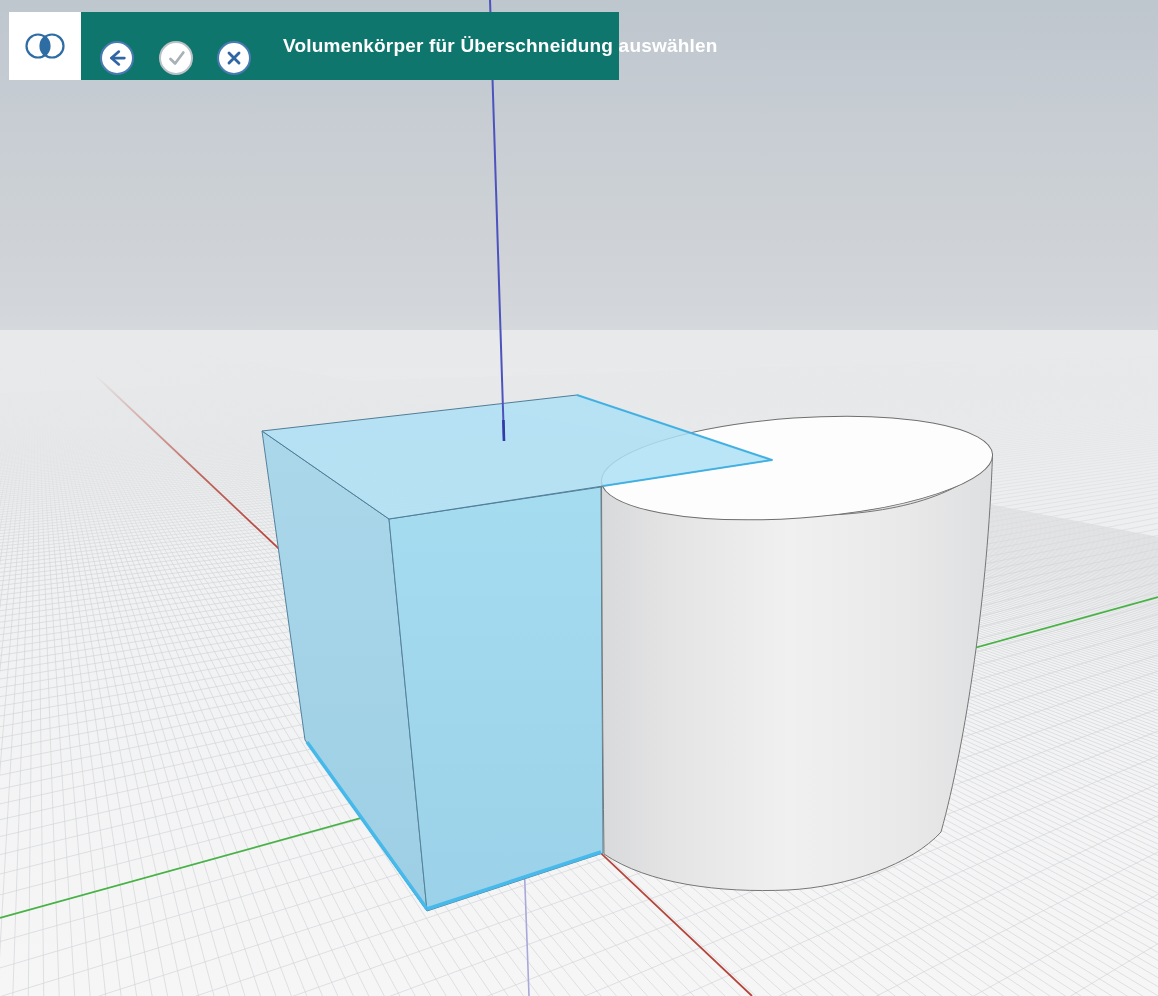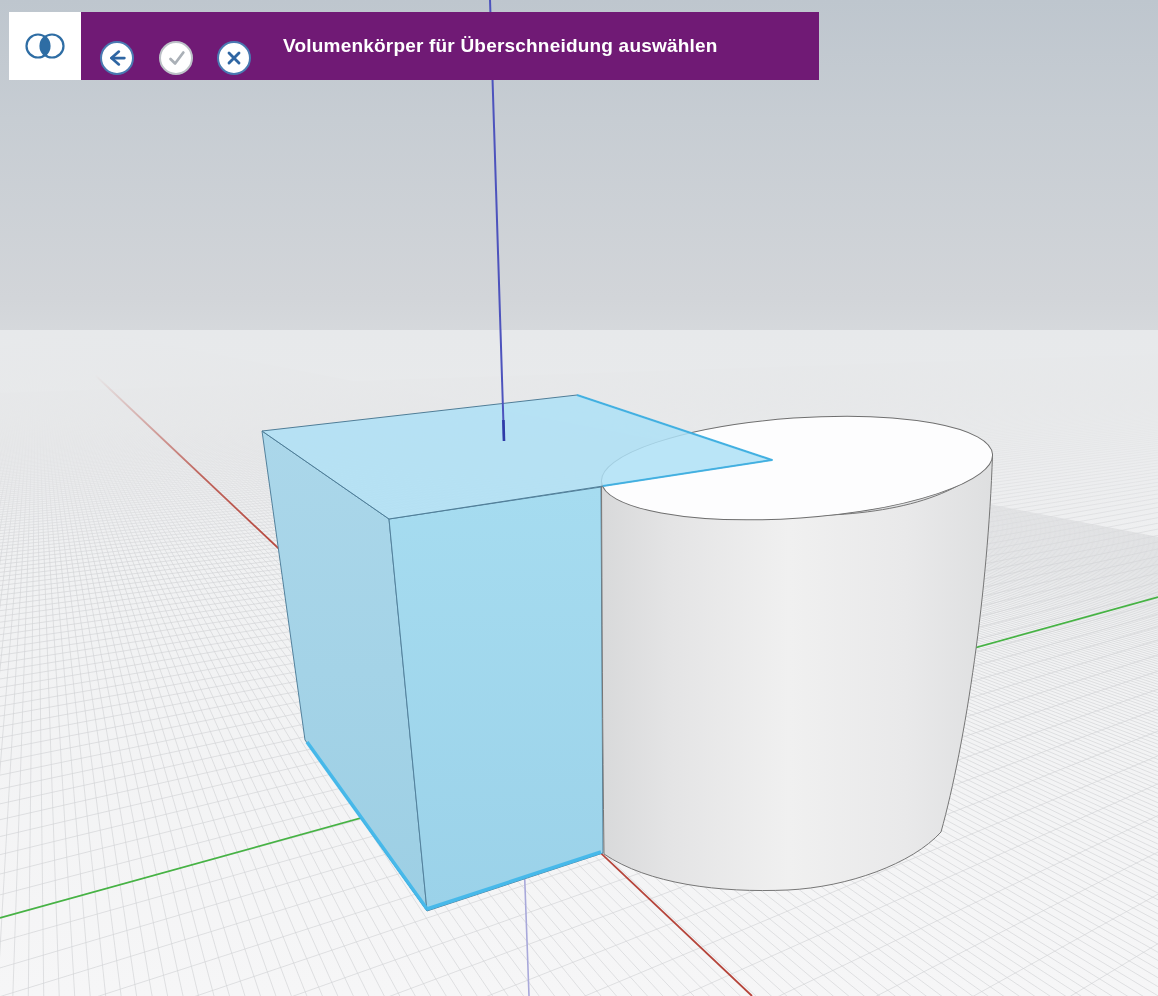--- a/index.html
+++ b/index.html
@@ -3,21 +3,21 @@
 <meta charset="utf-8">
 <style>
   html,body{margin:0;padding:0;background:#9aa2aa;}
   #stage{position:relative;width:1158px;height:996px;overflow:hidden;
          font-family:"Liberation Sans",sans-serif;}
   #scene{position:absolute;left:0;top:0;}
   
   #toolbar{position:absolute;left:0;top:0;width:1158px;height:90px;pointer-events:none;}
   .tool-box{position:absolute;left:9px;top:12px;width:72px;height:68px;background:#ffffff;
             display:flex;align-items:center;justify-content:center;pointer-events:auto;}
-  .bar{position:absolute;left:81px;top:12px;width:738px;height:68px;background:#701a75;
+  .bar{position:absolute;left:81px;top:12px;width:538px;height:68px;background:#0f766e;
        display:flex;align-items:center;pointer-events:auto;}
   .circle-btn{position:absolute;top:29px;width:34px;height:34px;border-radius:50%;
               background:#ffffff;display:flex;align-items:center;justify-content:center;
               box-sizing:border-box;cursor:pointer;}
   .circle-btn.blue{border:2px solid #4a7ab2;}
   .circle-btn.gray{border:2px solid #bcc1c7;cursor:default;}
   #btn-back{left:19px;}   
   #btn-ok{left:78px;}
   #btn-cancel{left:136px;}
   .bar-label{position:absolute;left:202px;top:0;height:68px;display:flex;align-items:center;

